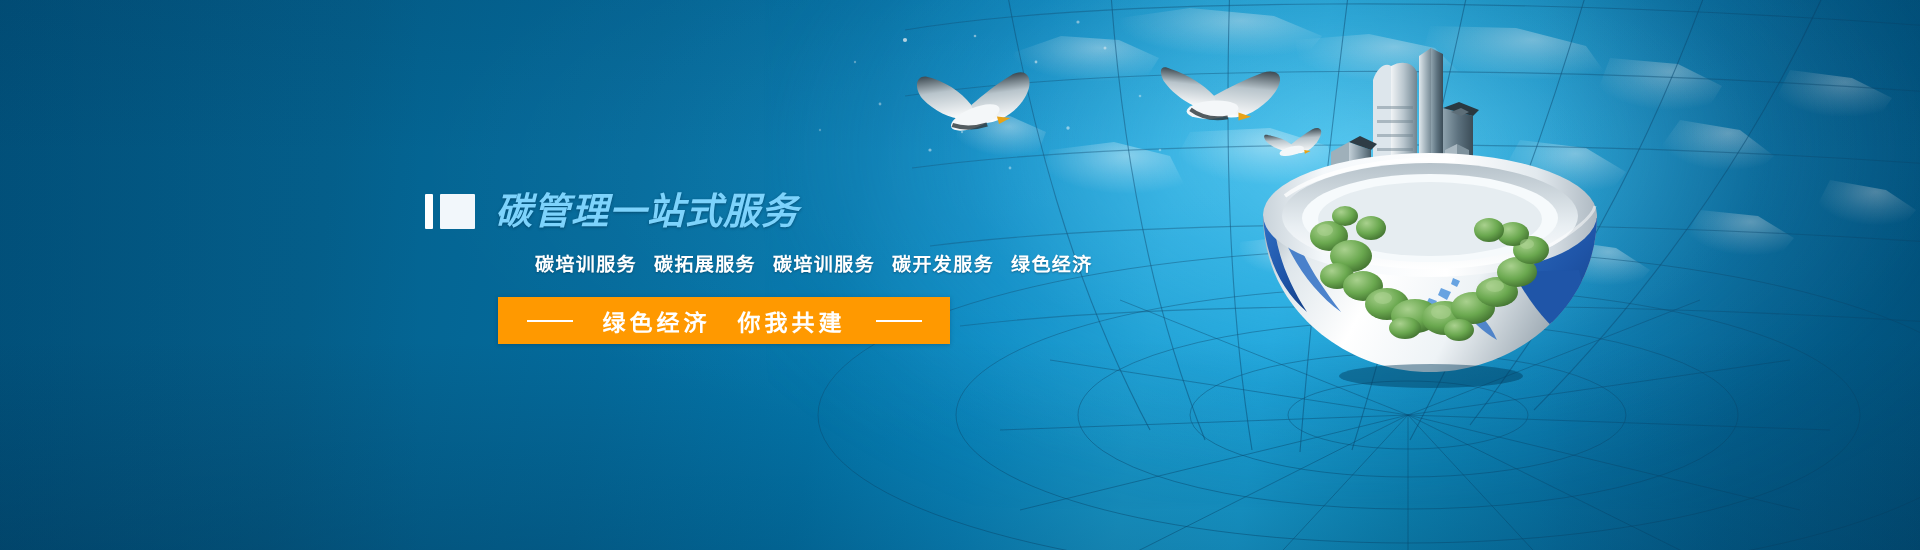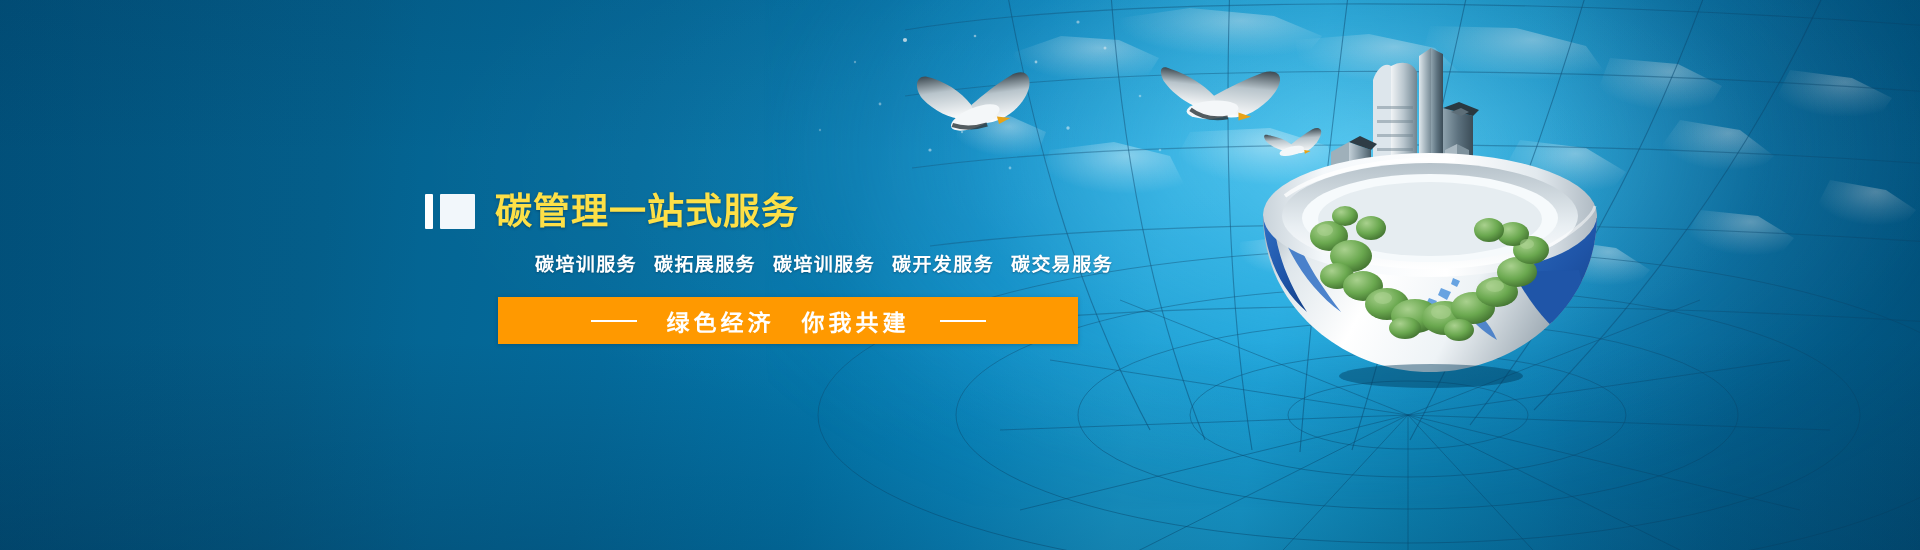--- a/index.html
+++ b/index.html
@@ -97,44 +97,45 @@
     background: #ffffff;
     border-radius: 1px;
   }
   .mark-sq {
     width: 35px;
     height: 35px;
     background: #f2f7fb;
     border-radius: 1px;
   }
   .title {
-    color: #fde047;
+    color: #7dd3fc;
     font-size: 37px;
     font-weight: bold;
     letter-spacing: 1px;
     line-height: 1;
     white-space: nowrap;
     text-shadow: 0 1px 3px rgba(0,35,60,0.45);
+    font-style: italic;
   }
   .services {
     margin-top: 17px;
     margin-left: 110px;
     display: flex;
     gap: 17px;
     color: #ffffff;
     font-size: 19px;
     font-weight: bold;
     letter-spacing: 1.4px;
     white-space: nowrap;
     text-shadow: 0 1px 2px rgba(0,35,60,0.40);
   }
   .badge {
     margin-top: 21px;
     margin-left: 73px;
-    width: 580px;
+    width: 452px;
     height: 47px;
     background: #ff9900;
     display: flex;
     align-items: center;
     justify-content: center;
     gap: 30px;
     box-shadow: 0 1px 4px rgba(0,30,55,0.25);
   }
   .badge-dash {
     width: 46px;
@@ -492,21 +493,21 @@
         <span class="mark-sq"></span>
       </span>
       <h1 class="title">碳管理一站式服务</h1>
     </div>
 
     <div class="services">
       <span>碳培训服务</span>
       <span>碳拓展服务</span>
       <span>碳培训服务</span>
       <span>碳开发服务</span>
-      <span>碳交易服务</span>
+      <span>绿色经济</span>
     </div>
 
     <div class="badge">
       <span class="badge-dash"></span>
       <span class="badge-text">绿色经济　你我共建</span>
       <span class="badge-dash"></span>
     </div>
 
   </div>
 </div>

